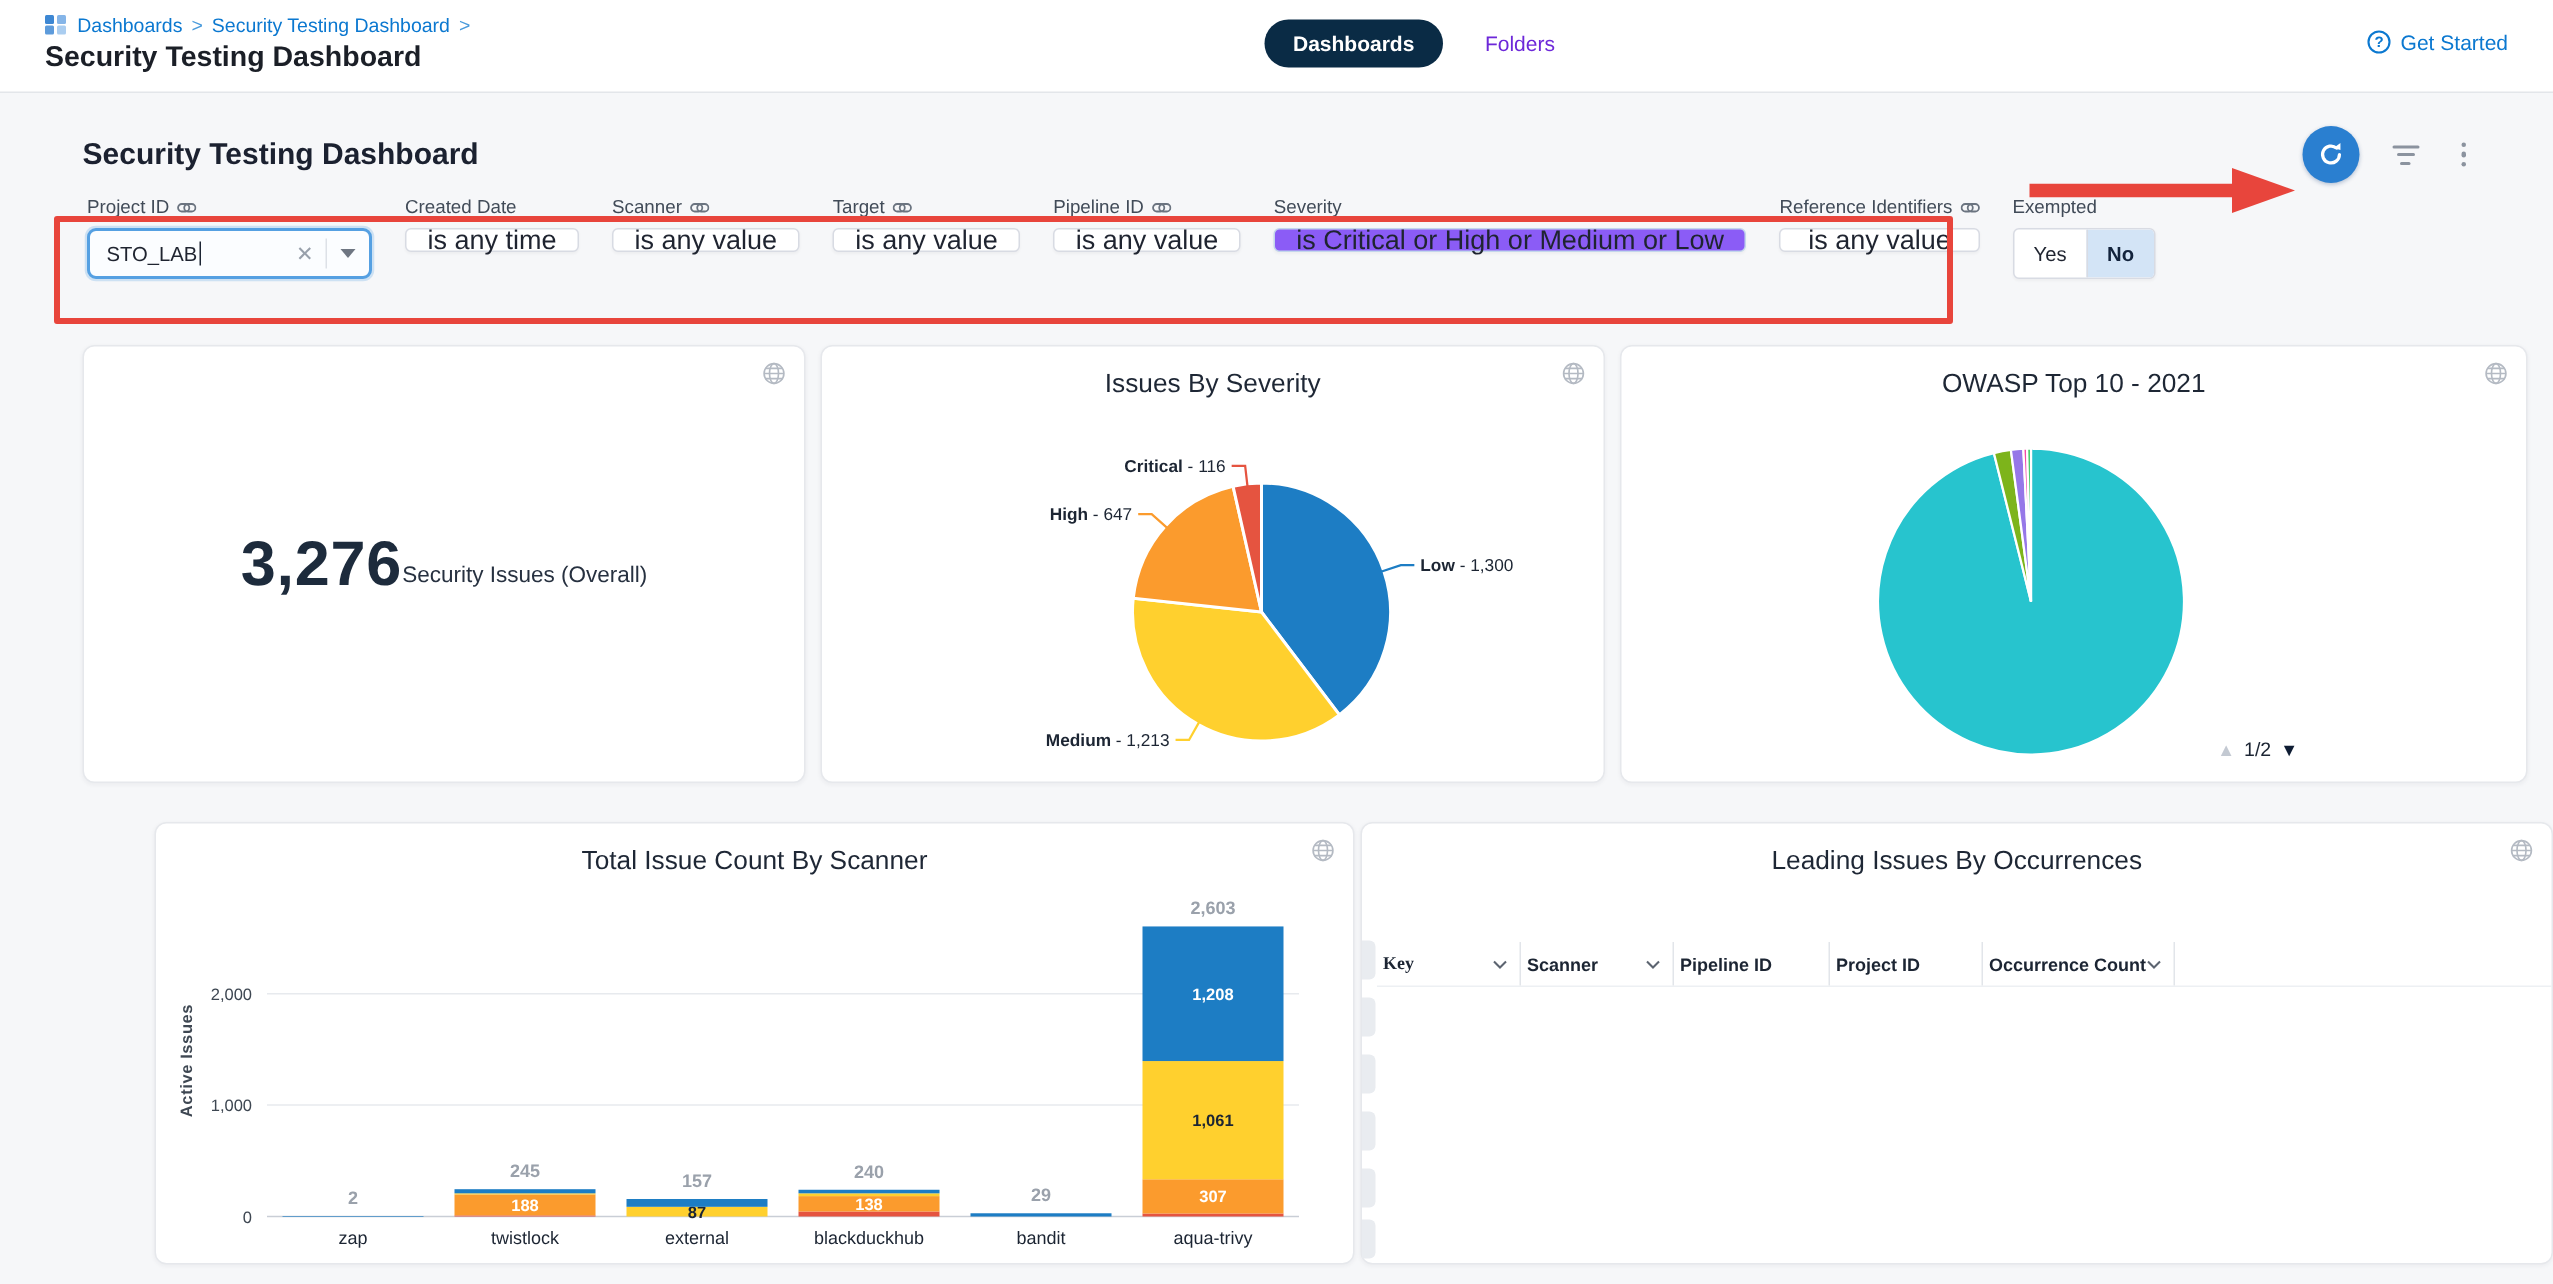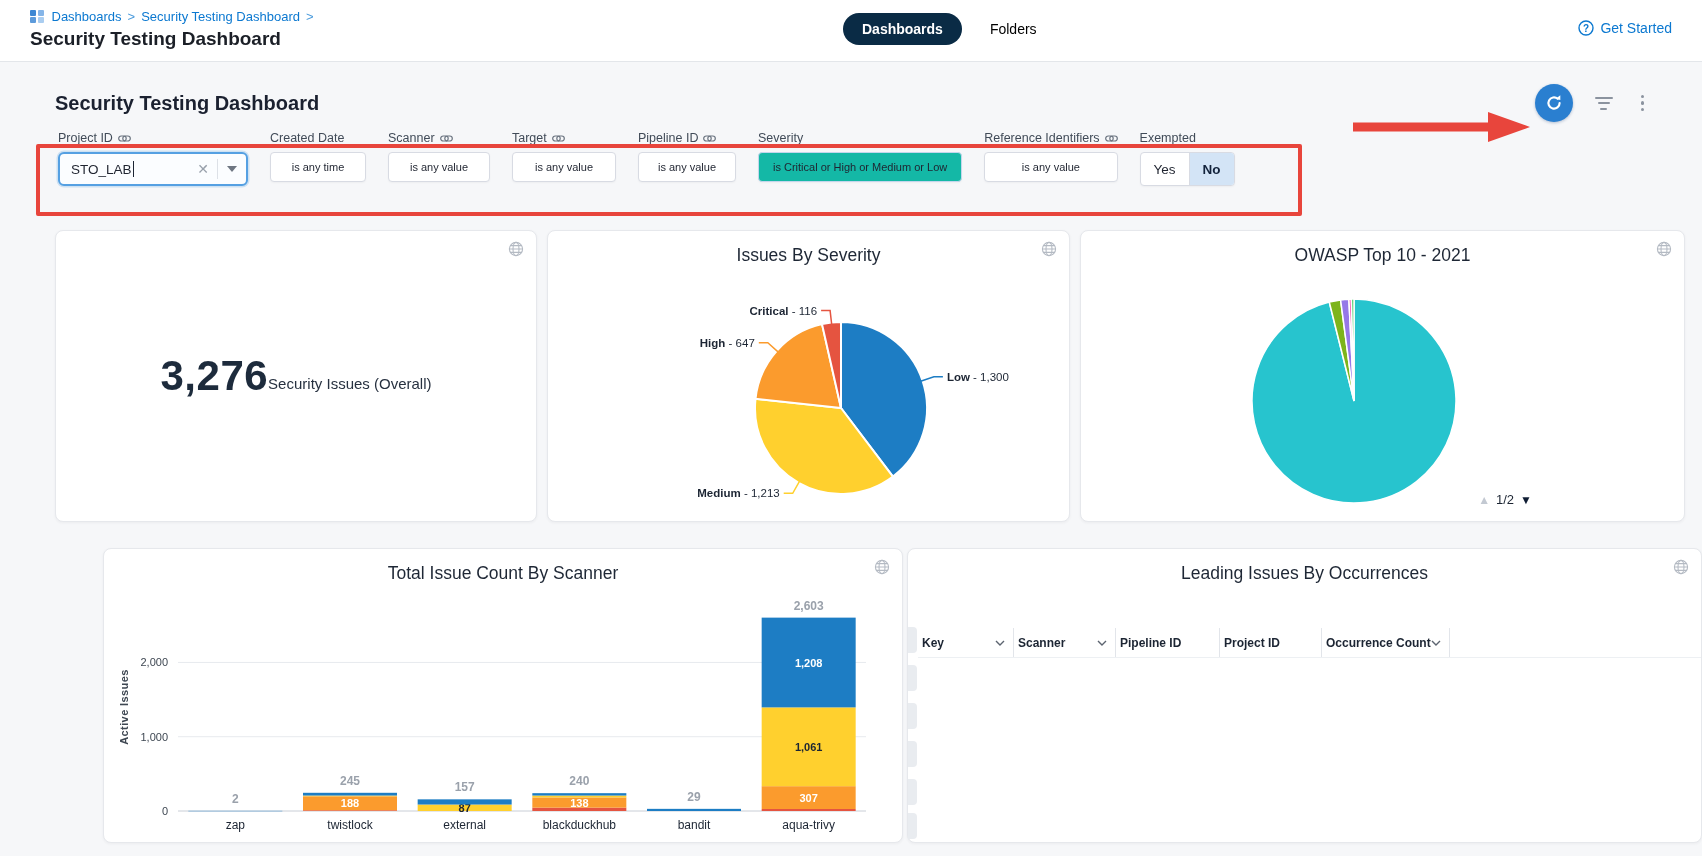--- a/index.html
+++ b/index.html
@@ -13,21 +13,21 @@
   .crumb-grid span { border-radius:1px; }
   .crumb-grid span:nth-child(1){ background:#3d87d3; }
   .crumb-grid span:nth-child(2){ background:#85b5e8; }
   .crumb-grid span:nth-child(3){ background:#5d9bdb; }
   .crumb-grid span:nth-child(4){ background:#aacdf0; }
   .crumb-link { color:#0b78d0; cursor:pointer; }
   .crumb-sep { color:#0b78d0; opacity:.75; }
   .page-title { position:absolute; left:30px; top:28px; font-size:19px; font-weight:700; color:#1b1f27; }
   .tabs { position:absolute; left:843px; top:13px; display:flex; align-items:center; gap:28px; }
   .tab-pill { background:#0a2b45; color:#fff; font-size:14px; font-weight:600; padding:8px 19px; border-radius:18px; cursor:pointer; }
-  .tab-link { color:#000000; font-size:14px; font-weight:500; cursor:pointer; }
+  .tab-link { color:#6d28d9; font-size:14px; font-weight:500; cursor:pointer; }
   .get-started { position:absolute; right:30px; top:20px; display:flex; align-items:center; gap:6px; color:#0b78d0; font-size:14px; cursor:pointer; }
 
   
   .content { position:relative; height:794px; }
   .dash-row { display:flex; justify-content:space-between; align-items:center; margin:20px 52px 0 55px; height:42px; }
   .dash-title { font-size:20px; font-weight:600; color:#1b2130; }
   .dash-icons { display:flex; align-items:center; gap:22px; }
   .refresh-btn { width:38px; height:38px; border-radius:50%; background:#2a7fd0; display:flex; align-items:center; justify-content:center; cursor:pointer; box-shadow:0 1px 3px rgba(20,60,120,.3); }
   .filter-lines { display:flex; flex-direction:column; gap:3.5px; align-items:center; cursor:pointer; }
   .filter-lines i { display:block; height:2px; background:#8b939f; border-radius:1px; }
@@ -35,22 +35,22 @@
   .kebab { display:flex; flex-direction:column; gap:3px; cursor:pointer; padding:2px 6px; }
   .kebab i { width:3.5px; height:3.5px; border-radius:50%; background:#8b939f; }
 
   
   .annotation-rect { position:absolute; left:36px; top:62px; width:1266px; height:72px; border:4px solid #e8453c; border-radius:2px; z-index:6; pointer-events:none; }
   .annotation-arrow { position:absolute; left:1350px; top:28px; z-index:6; pointer-events:none; }
 
   
   .filter-row { display:flex; gap:22px; margin:6px 0 0 58px; position:relative; }
   .fgroup .flabel { display:flex; align-items:center; gap:5px; font-size:12.5px; color:#414b58; height:16px; margin-bottom:6px; }
-  .fbtn { height:30px; background:#fff; border:1px solid #d8dbe3; border-radius:4px; display:flex; align-items:center; justify-content:center; font-size:11px; color:#1f2430; padding:0 14px; cursor:pointer; box-shadow:0 1px 2px rgba(0,0,0,.04); white-space:nowrap; }
-  .fbtn.active { background:#14b8a6; border-color:#c3d6ec; }
+  .fbtn { height:16px; background:#fff; border:1px solid #d8dbe3; border-radius:4px; display:flex; align-items:center; justify-content:center; font-size:18px; color:#1f2430; padding:0 14px; cursor:pointer; box-shadow:0 1px 2px rgba(0,0,0,.04); white-space:nowrap; }
+  .fbtn.active { background:#8b5cf6; border-color:#c3d6ec; }
   .w-created{ min-width:96px; } .w-scanner{ min-width:102px; } .w-target{ min-width:104px; } .w-pipeline{ min-width:98px; } .w-refids{ min-width:110px; }
   .combo { width:190px; height:34px; border:2px solid #55a0e2; border-radius:6px; background:#fbfdff; display:flex; align-items:center; padding:0 9px 0 11px; box-shadow:0 0 0 1.5px rgba(85,160,226,.25); cursor:text; }
   .combo-text { flex:1; font-size:13.5px; color:#1f2430; display:flex; align-items:center; }
   .text-caret { display:inline-block; width:1.5px; height:16px; background:#1c2533; margin-left:1px; }
   .clear-x { color:#98a0ab; font-size:14px; margin-right:8px; cursor:pointer; }
   .combo-div { width:1px; height:20px; background:#dde1e7; margin-right:9px; }
   .caret-down { width:0; height:0; border-left:5px solid transparent; border-right:5px solid transparent; border-top:6px solid #6e7682; cursor:pointer; }
   .seg { display:flex; height:34px; border:1px solid #d8dbe3; border-radius:4px; overflow:hidden; background:#fff; box-shadow:0 1px 2px rgba(0,0,0,.04); }
   .seg-opt { padding:0 13px; display:flex; align-items:center; font-size:13.5px; color:#1f2430; cursor:pointer; }
   .seg-opt.selected { background:#d3e4f6; font-weight:700; color:#13233c; border-left:1px solid #d8dbe3; }
@@ -77,21 +77,21 @@
   .seg-lbl { font-size:11px; font-weight:700; }
   .ylab { font-size:11px; font-weight:700; fill:#3e4752; letter-spacing:.4px; }
   .pagination { position:absolute; right:152px; bottom:14px; display:flex; align-items:center; gap:6px; font-size:13px; color:#1c2533; }
   .pg-up { color:#c3c9d2; font-size:12px; cursor:default; }
   .pg-down { color:#0e1c33; font-size:12px; cursor:pointer; }
 
   
   .tbl-head { margin-top:44px; margin-left:10px; display:flex; align-items:stretch; height:30px; border-bottom:1px solid #edf0f3; }
   .th { display:flex; align-items:center; justify-content:space-between; font-size:12px; font-weight:700; color:#1c2533; padding:0 8px 0 4px; border-right:1px solid #e2e5ea; cursor:pointer; }
   .th:first-child { border-left:none; }
-  .th-key{ width:96px; } .th-scanner{ width:102px; } .th-pipeline{ width:104px; } .th-project{ width:102px; } .th-occ{ width:128px; }
+  .th-key{ width:96px;font-family:Liberation Serif, serif; } .th-scanner{ width:102px; } .th-pipeline{ width:104px; } .th-project{ width:102px; } .th-occ{ width:128px; }
   .stub { position:absolute; left:0; width:9px; height:26px; background:#e9ecf0; border-radius:0 4px 4px 0; }
 </style>
 </head>
 <body>
 
 <div class="topbar">
   <div class="breadcrumb">
     <span class="crumb-grid">
         <span></span>
         <span></span>

